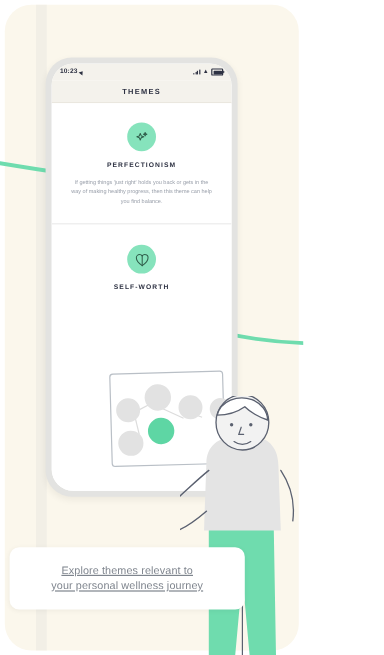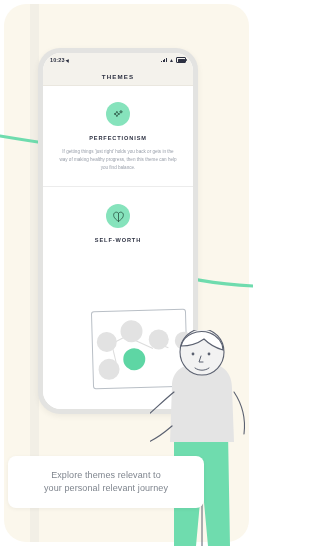--- a/index.html
+++ b/index.html
@@ -68,21 +68,21 @@
   .dot-line{position:absolute;background:#DCDCDC;height:1px;}
 
   
   .person{position:absolute;left:150px;top:330px;width:103px;height:216px;}
 
   
   .caption{position:absolute;left:8px;top:456px;width:196px;height:52px;
     background:#ffffff;border-radius:8px;display:flex;flex-direction:column;
     align-items:center;justify-content:center;
     box-shadow:0 1px 4px rgba(0,0,0,0.05);}
-  .caption span{font-size:9px;color:#7f858e;line-height:1.45;letter-spacing:.1px;}
+  .caption span{font-size:9px;color:#7f858e;line-height:1.45;letter-spacing:.1px;text-decoration:underline;}
 </style>
 </head>
 <body>
 
 <div id="stage">
 
   <div class="cream-panel"></div>
   <div class="strip"></div>
 
   <svg class="green-line" viewBox="0 0 253 546" preserveAspectRatio="none">
@@ -174,16 +174,16 @@
     <path d="M45 38 C49 41 55 41 59 38" stroke="#5b6170" stroke-width="1" fill="none" stroke-linecap="round"></path>
 
     <path d="M24 62 C14 70 2 82 -10 92 C-18 98 -24 106 -16 112 C-8 118 8 108 22 96" stroke="#5b6170" stroke-width="1.2" fill="none" stroke-linecap="round"></path>
     <path d="M-14 94 L-22 84 L-24 72 L-18 74 L-14 86 Z" fill="#FFFFFF" stroke="#5b6170" stroke-width="1.2" stroke-linejoin="round"></path>
 
     <path d="M84 62 C92 74 96 88 94 104" stroke="#5b6170" stroke-width="1.1" fill="none" stroke-linecap="round"></path>
   </svg>
 
   <div class="caption">
     <span>Explore themes relevant to</span>
-    <span>your personal relevant journey</span>
+    <span>your personal wellness journey</span>
   </div>
 
 </div>
 
 </body></html>

